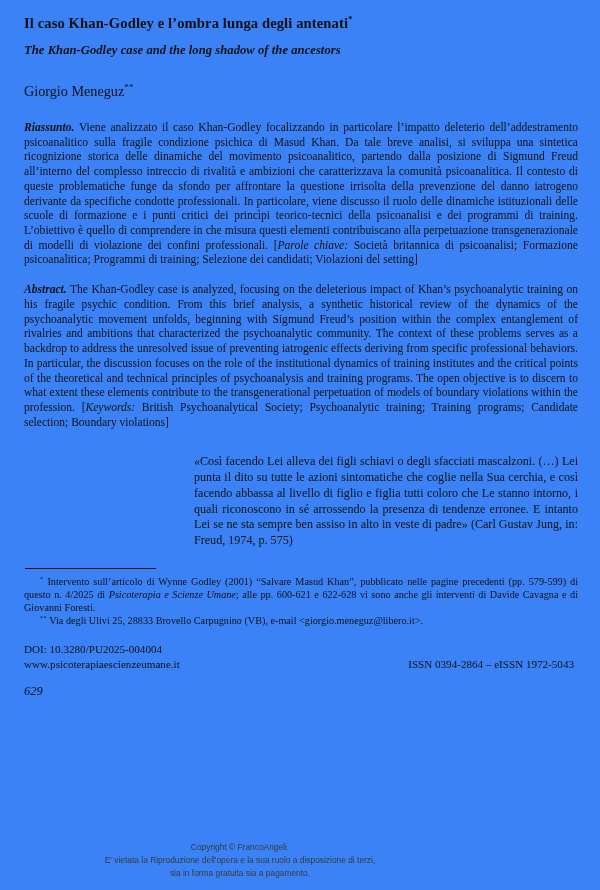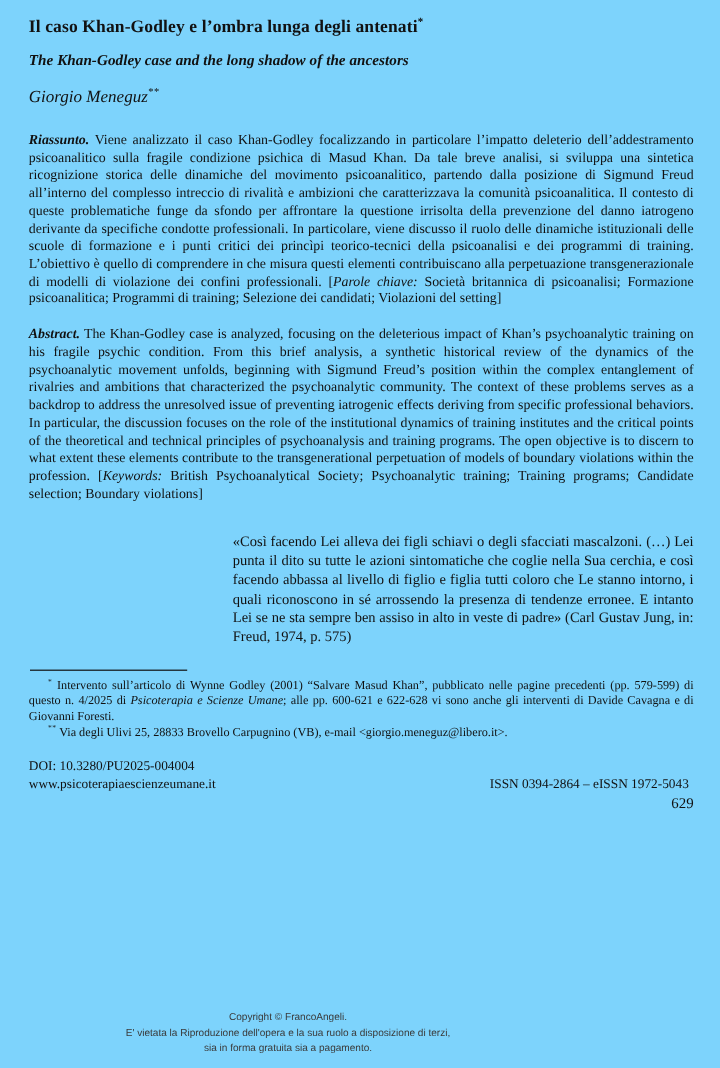--- a/index.html
+++ b/index.html
@@ -5,21 +5,21 @@
 <style>
   html, body {
     margin: 0;
     padding: 0;
     background: #ffffff;
   }
   .page {
     position: relative;
     width: 600px;
     height: 890px;
-    background: #7dd3fc;
+    background: #3b82f6;
     font-family: "Liberation Serif", "DejaVu Serif", serif;
     color: #111111;
     overflow: hidden;
     box-sizing: border-box;
   }
   .content {
     position: absolute;
     left: 24px;
     top: 0;
     width: 554px;
@@ -36,23 +36,22 @@
   .title-en {
     font-size: 12.6px;
     font-weight: bold;
     font-style: italic;
     line-height: 1.25;
     margin-top: 11px;
     letter-spacing: 0.05px;
   }
   .author {
     font-size: 14.2px;
-    font-style: italic;
     line-height: 1.2;
-    margin-top: 14px;
+    margin-top: 24px;
   }
   sup.mark {
     font-size: 0.62em;
     vertical-align: super;
     line-height: 0;
     letter-spacing: 0.3px;
   }
 
   
   .abs-block {
@@ -112,22 +111,24 @@
   .journal-row {
     display: flex;
     justify-content: space-between;
     align-items: baseline;
   }
   .journal-left { white-space: nowrap; }
   .journal-right { white-space: nowrap; padding-right: 4px; }
   .j-italic { font-style: italic; }
 
   .folio {
-    text-align: right;
+    margin-top: 12px;
+    text-align: left;
     font-size: 12.4px;
+    font-style: italic;
   }
 
   
   .copyright {
     position: absolute;
     left: 0;
     bottom: 10px;
     width: 480px;
     text-align: center;
     font-family: "Liberation Sans", "DejaVu Sans", sans-serif;

